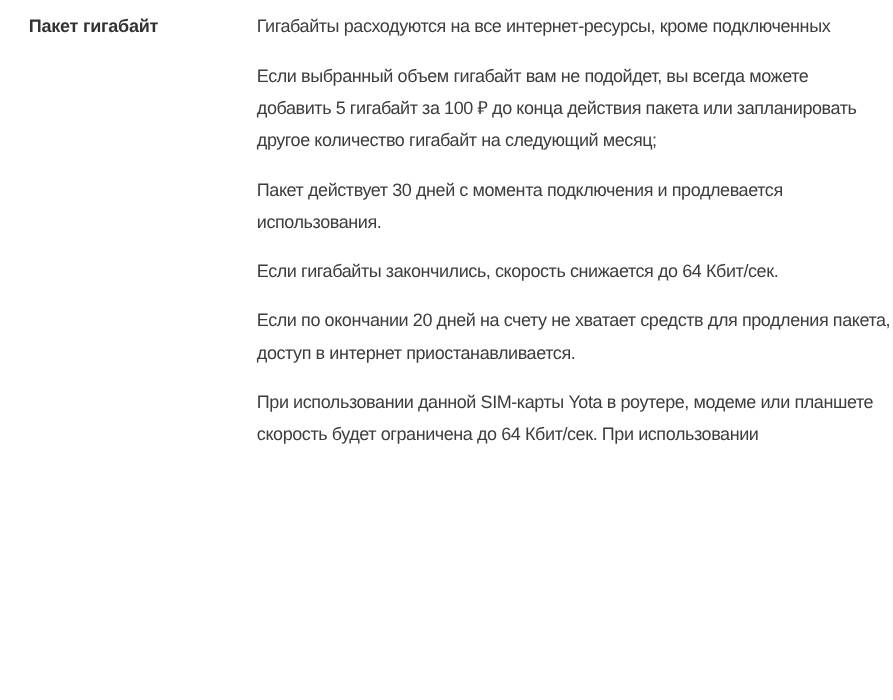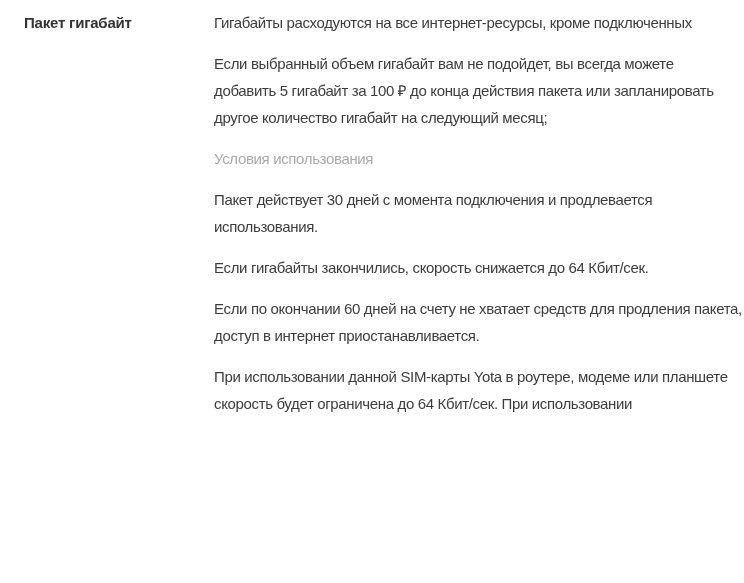--- a/index.html
+++ b/index.html
@@ -64,32 +64,29 @@
   </div>
   <div class="right-col" id="paragraphs">
       <div class="para body">
         <div class="line">Гигабайты расходуются на все интернет-ресурсы, кроме подключенных</div>
       </div>
       <div class="para body">
         <div class="line">Если выбранный объем гигабайт вам не подойдет, вы всегда можете</div>
         <div class="line">добавить 5 гигабайт за 100 ₽ до конца действия пакета или запланировать</div>
         <div class="line">другое количество гигабайт на следующий месяц;</div>
       </div>
-      <div class="para subheading">
-        <div class="line">Условия использования</div>
-      </div>
       <div class="para body">
         <div class="line">Пакет действует 30 дней с момента подключения и продлевается</div>
         <div class="line">использования.</div>
       </div>
       <div class="para body">
         <div class="line">Если гигабайты закончились, скорость снижается до 64 Кбит/сек.</div>
       </div>
       <div class="para body">
-        <div class="line">Если по окончании 60 дней на счету не хватает средств для продления пакета,</div>
+        <div class="line">Если по окончании 20 дней на счету не хватает средств для продления пакета,</div>
         <div class="line">доступ в интернет приостанавливается.</div>
       </div>
       <div class="para body">
         <div class="line">При использовании данной SIM-карты Yota в роутере, модеме или планшете</div>
         <div class="line">скорость будет ограничена до 64 Кбит/сек. При использовании</div>
       </div>
     </div>
 </div>
 
 </body></html>

